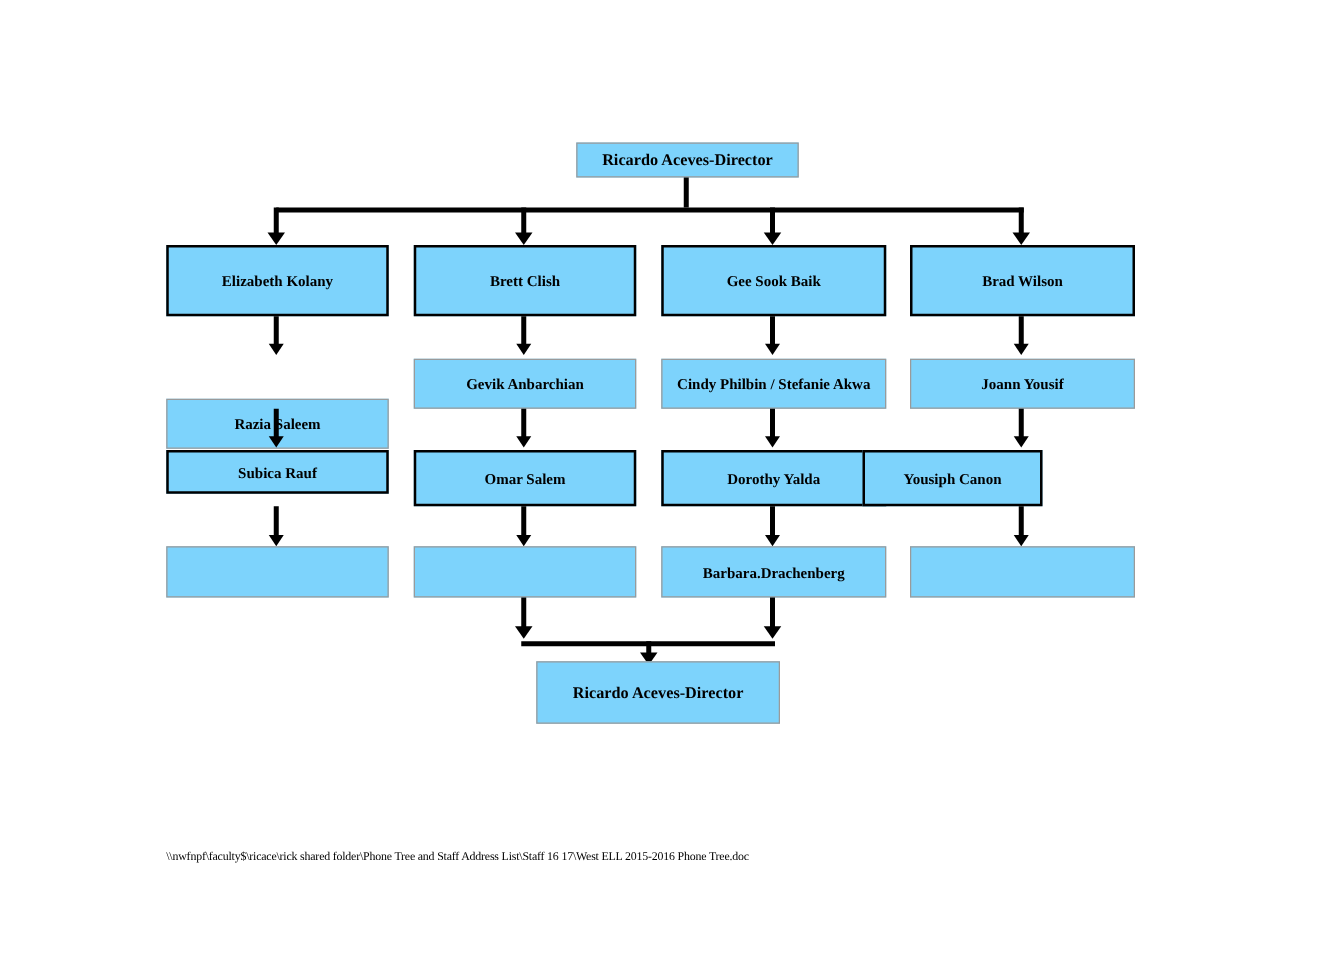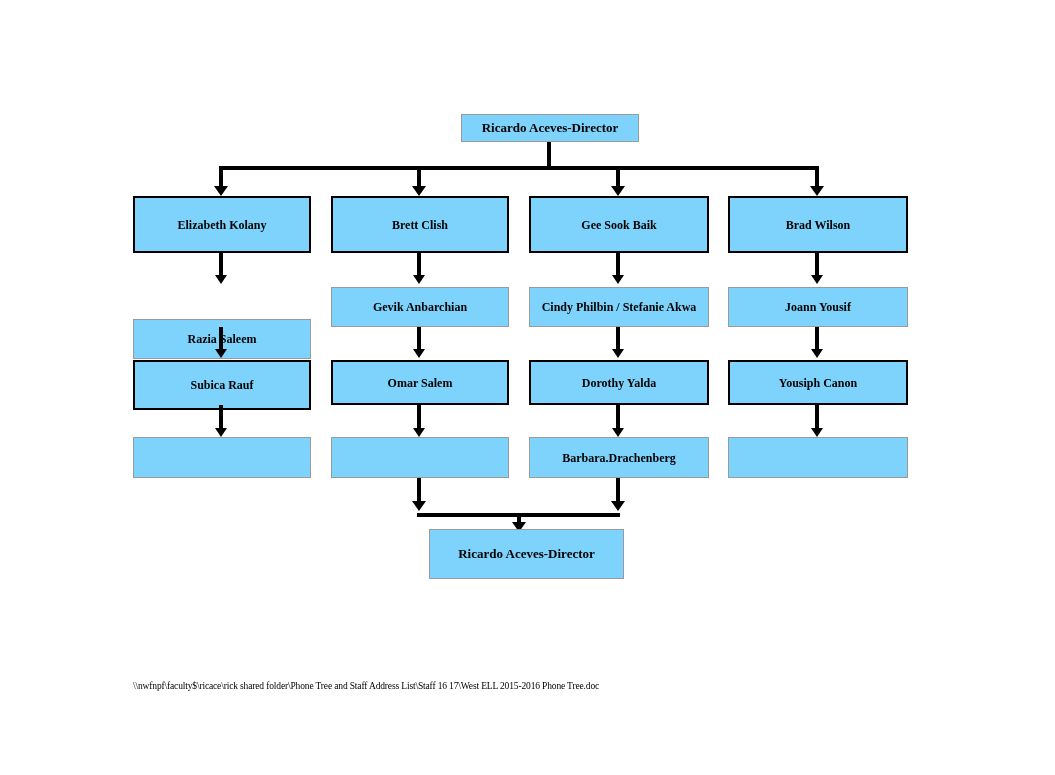--- a/index.html
+++ b/index.html
@@ -178,30 +178,30 @@
 
   <div class="vline" style="left:219px; top:327px; width:4px; height:24px;"></div>
   <div class="arrow-head small" style="left:215px; top:349px;"></div>
   <div class="vline" style="left:417px; top:327px; width:4px; height:24px;"></div>
   <div class="arrow-head small" style="left:413px; top:349px;"></div>
   <div class="vline" style="left:616px; top:327px; width:4px; height:24px;"></div>
   <div class="arrow-head small" style="left:612px; top:349px;"></div>
   <div class="vline" style="left:815px; top:327px; width:4px; height:24px;"></div>
   <div class="arrow-head small" style="left:811px; top:349px;"></div>
 
-  <div class="node thick normal" style="left:133px; top:360px; width:178px; height:50px;">
+  <div class="node thick normal" style="left:133px; top:360px; width:178px; height:35px;">
     <span>Subica Rauf</span>
   </div>
   <div class="node thick normal" style="left:331px; top:360px; width:178px; height:45px;">
     <span>Omar Salem</span>
   </div>
   <div class="node thick normal" style="left:529px; top:360px; width:180px; height:45px;">
     <span>Dorothy Yalda</span>
   </div>
-  <div class="node thick normal" style="left:728px; top:360px; width:180px; height:45px;">
+  <div class="node thick normal" style="left:690px; top:360px; width:144px; height:45px;">
     <span>Yousiph Canon</span>
   </div>
 
   <div class="vline" style="left:219px; top:405px; width:4px; height:25px;"></div>
   <div class="arrow-head small" style="left:215px; top:428px;"></div>
   <div class="vline" style="left:417px; top:405px; width:4px; height:25px;"></div>
   <div class="arrow-head small" style="left:413px; top:428px;"></div>
   <div class="vline" style="left:616px; top:405px; width:4px; height:25px;"></div>
   <div class="arrow-head small" style="left:612px; top:428px;"></div>
   <div class="vline" style="left:815px; top:405px; width:4px; height:25px;"></div>

